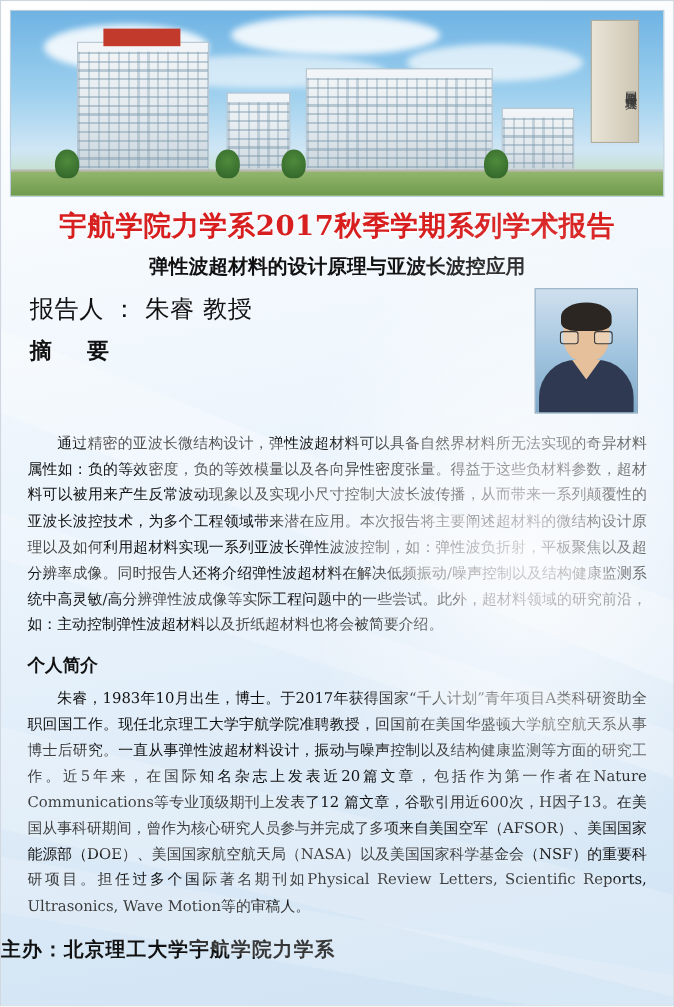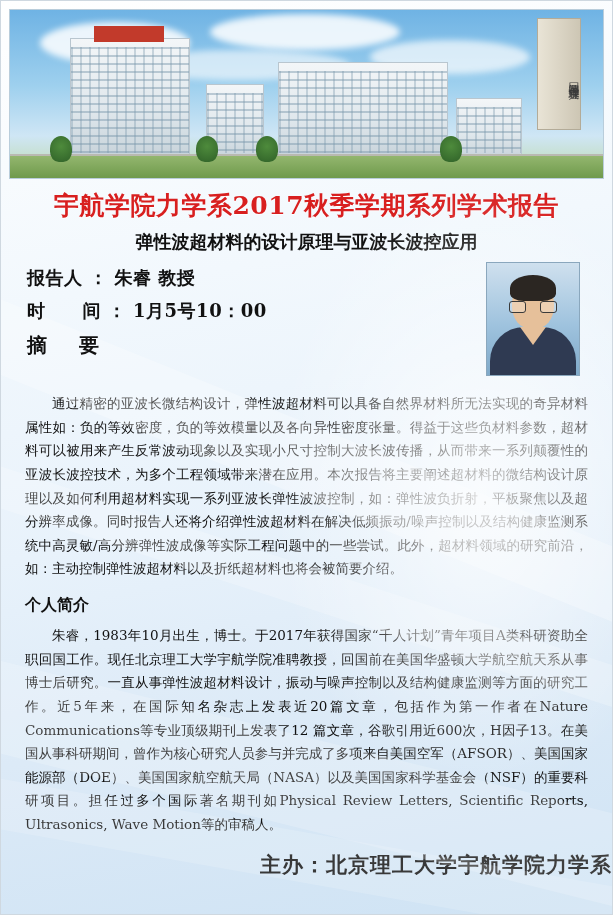--- a/index.html
+++ b/index.html
@@ -144,22 +144,22 @@
   }
 
   
   .info-wrap {
     position: relative;
     margin: 12px 26px 0 26px;
     min-height: 118px;
   }
   .info-line {
     font-family: "DejaVu Serif", serif;
-    font-size: 18px;
-    font-weight: bold;
+    font-size: 22px;
+    font-weight: normal;
     color: #111;
     margin-bottom: 9px;
     letter-spacing: 0.5px;
   }
   .info-line .lbl { display: inline-block; }
   .abstract-head {
     font-family: "DejaVu Serif", serif;
     font-size: 20px;
     font-weight: bold;
     color: #111;
@@ -236,24 +236,24 @@
   }
   .section-head {
     margin: 14px 24px 0 24px;
     font-family: "DejaVu Serif", serif;
     font-size: 16px;
     font-weight: bold;
     color: #111;
   }
   .footer {
     margin: 14px 0 0 0;
-    text-align: right;
+    text-align: left;
     font-family: Liberation Mono, monospace;
     font-weight: bold;
-    font-size: 21px;
+    font-size: 18px;
     color: #111;
     letter-spacing: 1px;
   }
 </style>
 </head>
 <body>
 
 <div class="poster">
 
   <div class="ray r1"></div>
@@ -294,24 +294,20 @@
       <div class="p-hair"></div>
       <div class="p-glass-l"></div>
       <div class="p-glass-r"></div>
       <div class="p-collar"></div>
     </div>
 
     <div class="info-line">
       <span class="lbl">报告人 ：</span>
       <span>朱睿 教授</span>
     </div>
-    <div class="info-line">
-      <span class="lbl">时　　间 ：</span>
-      <span>1月5号10：00</span>
-    </div>
     <div class="abstract-head">摘　要</div>
   </div>
 
   <div class="body-text">通过精密的亚波长微结构设计，弹性波超材料可以具备自然界材料所无法实现的奇异材料属性如：负的等效密度，负的等效模量以及各向异性密度张量。得益于这些负材料参数，超材料可以被用来产生反常波动现象以及实现小尺寸控制大波长波传播，从而带来一系列颠覆性的亚波长波控技术，为多个工程领域带来潜在应用。本次报告将主要阐述超材料的微结构设计原理以及如何利用超材料实现一系列亚波长弹性波波控制，如：弹性波负折射，平板聚焦以及超分辨率成像。同时报告人还将介绍弹性波超材料在解决低频振动/噪声控制以及结构健康监测系统中高灵敏/高分辨弹性波成像等实际工程问题中的一些尝试。此外，超材料领域的研究前沿，如：主动控制弹性波超材料以及折纸超材料也将会被简要介绍。</div>
 
   <div class="section-head">个人简介</div>
   <div class="body-text">朱睿，1983年10月出生，博士。于2017年获得国家“千人计划”青年项目A类科研资助全职回国工作。现任北京理工大学宇航学院准聘教授，回国前在美国华盛顿大学航空航天系从事博士后研究。一直从事弹性波超材料设计，振动与噪声控制以及结构健康监测等方面的研究工作。近5年来，在国际知名杂志上发表近20篇文章，包括作为第一作者在Nature Communications等专业顶级期刊上发表了12 篇文章，谷歌引用近600次，H因子13。在美国从事科研期间，曾作为核心研究人员参与并完成了多项来自美国空军（AFSOR）、美国国家能源部（DOE）、美国国家航空航天局（NASA）以及美国国家科学基金会（NSF）的重要科研项目。担任过多个国际著名期刊如Physical Review Letters, Scientific Reports, Ultrasonics, Wave Motion等的审稿人。</div>
 
   <div class="footer">主办：北京理工大学宇航学院力学系</div>
 

